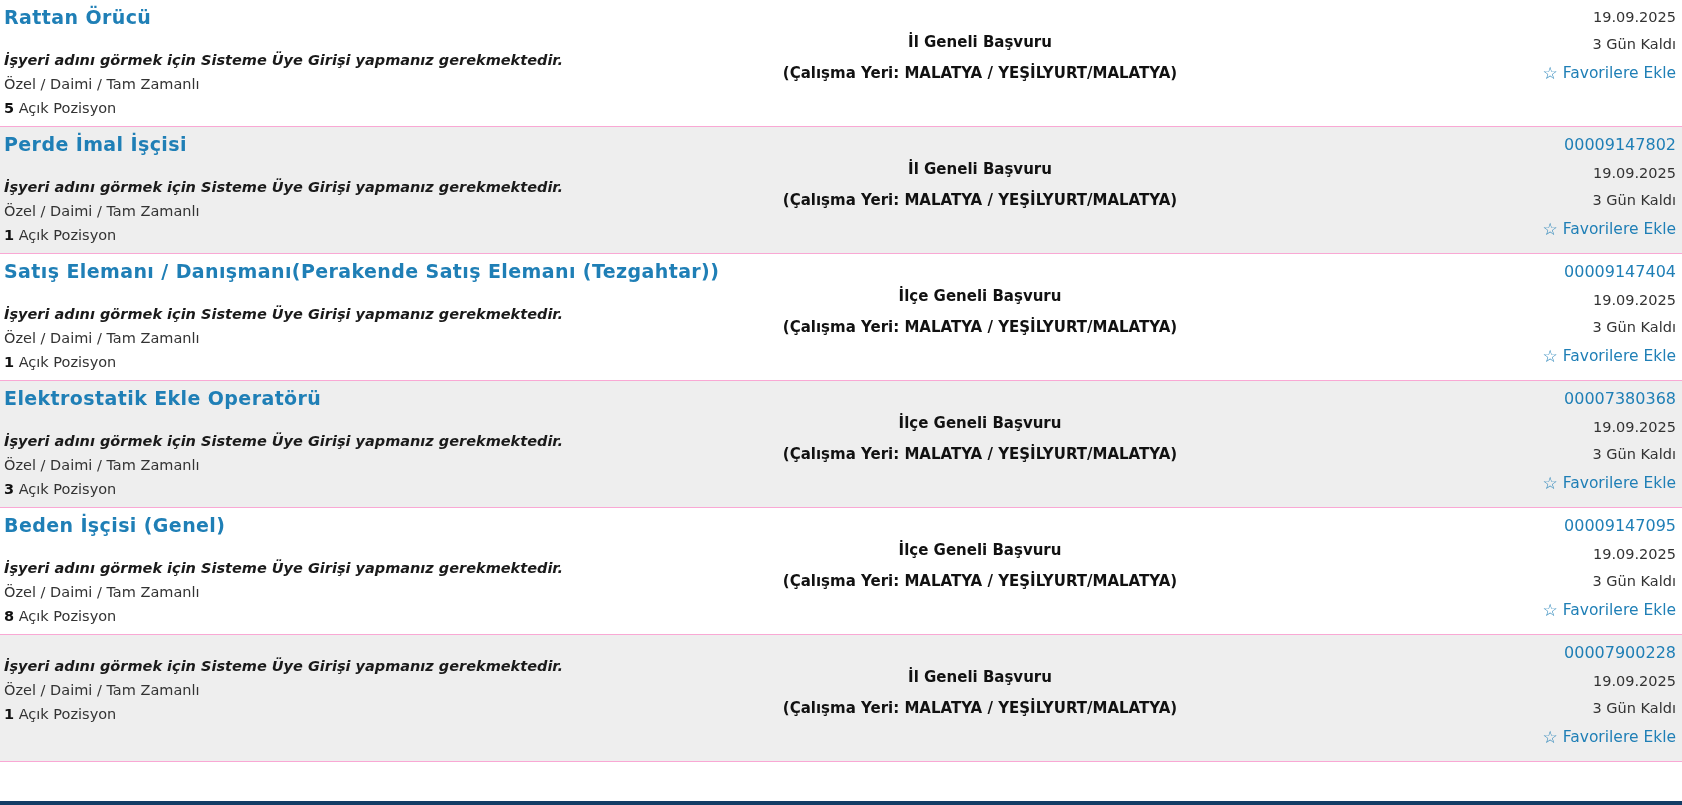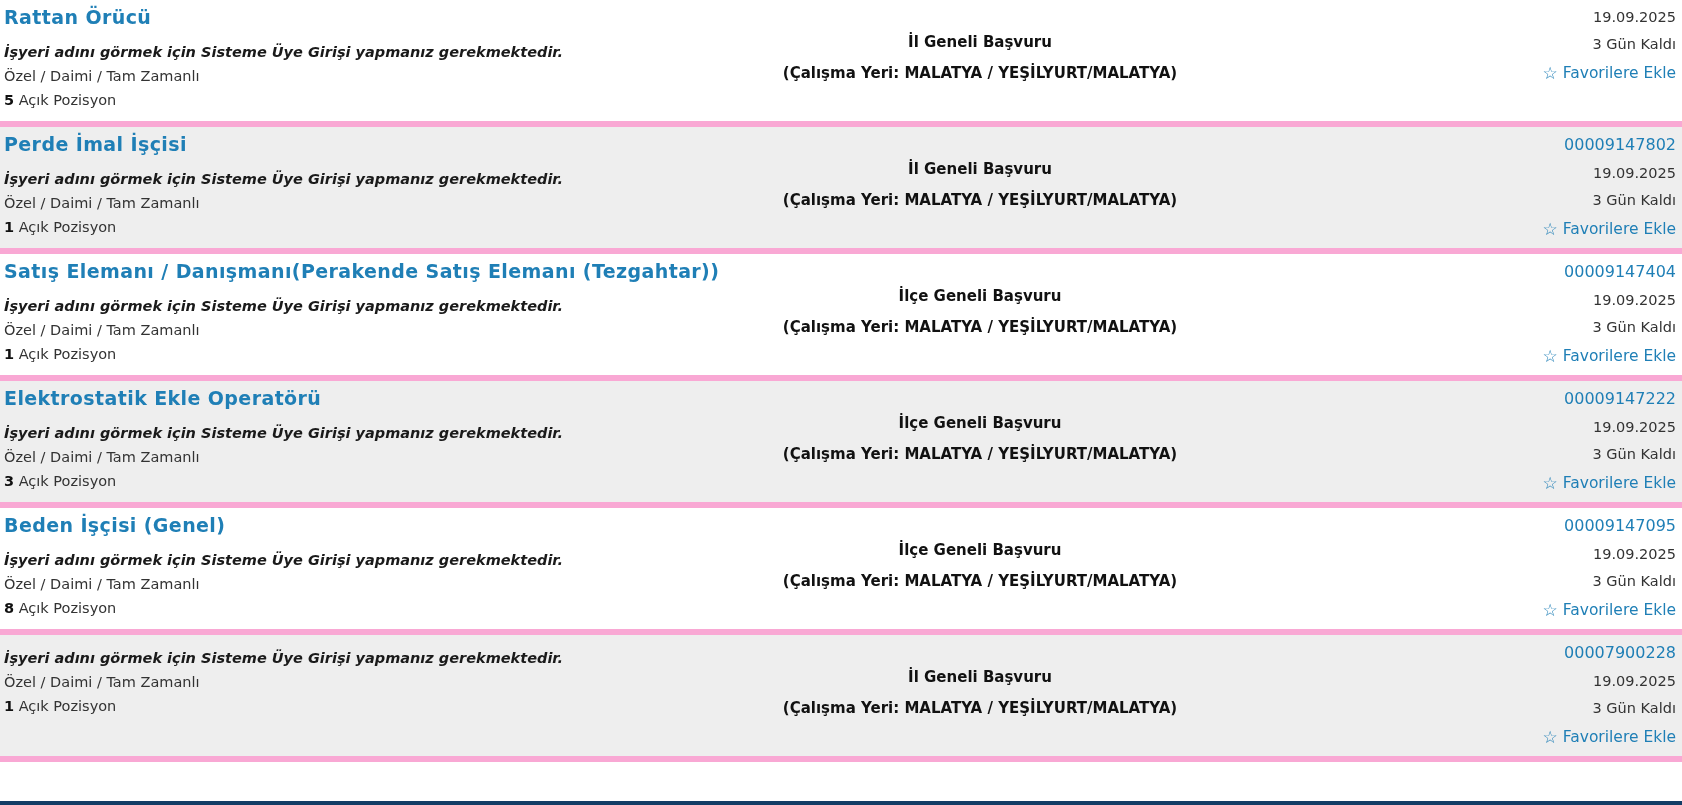--- a/index.html
+++ b/index.html
@@ -13,21 +13,21 @@
     width: 1682px;
     height: 805px;
     position: relative;
     overflow: hidden;
     background: #ffffff;
   }
   .listing {
     position: relative;
     width: 100%;
     height: 127px;
-    border-bottom: 6px solid #f9a8d4;
+    border-bottom: 1px solid #f9a8d4;
     padding: 0;
   }
   .listing.alt {
     background: #eeeeee;
   }
   .listing.plain {
     background: #ffffff;
   }
 
   
@@ -46,21 +46,21 @@
     text-decoration: none;
     margin-top: 5px;
     line-height: 24px;
     white-space: nowrap;
   }
   .member-note {
     font-style: italic;
     font-weight: bold;
     font-size: 14.5px;
     color: #1a1a1a;
-    margin-top: 14px;
+    margin-top: 22px;
     line-height: 18px;
   }
   .job-type {
     font-size: 14.5px;
     color: #333333;
     margin-top: 6px;
     line-height: 18px;
   }
   .positions {
     font-size: 14.5px;
@@ -224,21 +224,21 @@
       <a class="job-title" href="#">Elektrostatik Ekle Operatörü</a>
       <div class="member-note">İşyeri adını görmek için Sisteme Üye Girişi yapmanız gerekmektedir.</div>
       <div class="job-type">Özel / Daimi / Tam Zamanlı</div>
       <div class="positions"><span class="count">3</span> <span>Açık Pozisyon</span></div>
     </div>
     <div class="col-mid">
       <div class="apply-scope">İlçe Geneli Başvuru</div>
       <div class="work-place">(Çalışma Yeri: MALATYA / YEŞİLYURT/MALATYA)</div>
     </div>
     <div class="col-right">
-      <a class="job-no" href="#">00009147222</a>
+      <a class="job-no" href="#">00007380368</a>
       <div class="job-date">19.09.2025</div>
       <div class="days-left">3 Gün Kaldı</div>
       <a class="fav" href="#">
             <span class="star-icon">☆</span>
             <span>Favorilere Ekle</span>
           </a>
     </div>
   </div>
       <div class="listing plain">
     <div class="col-left">

